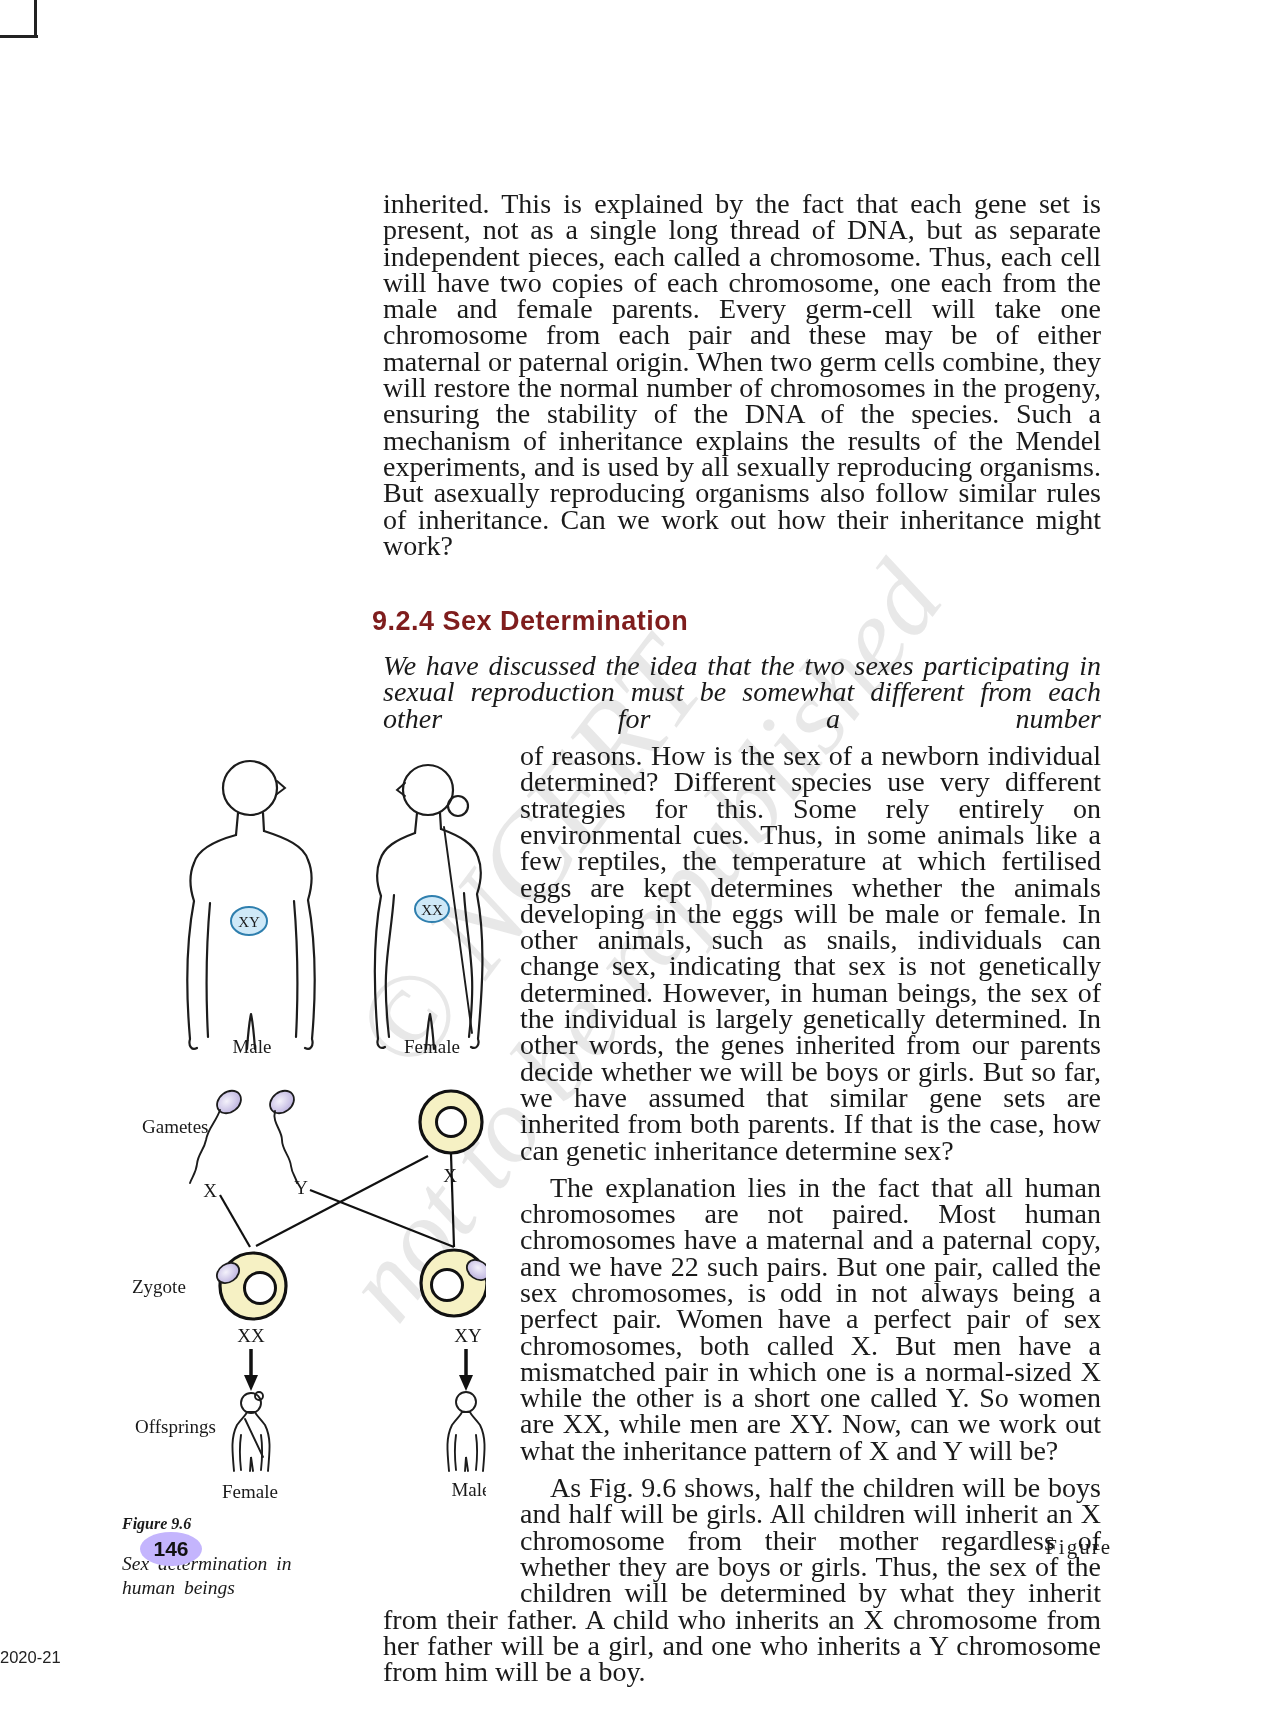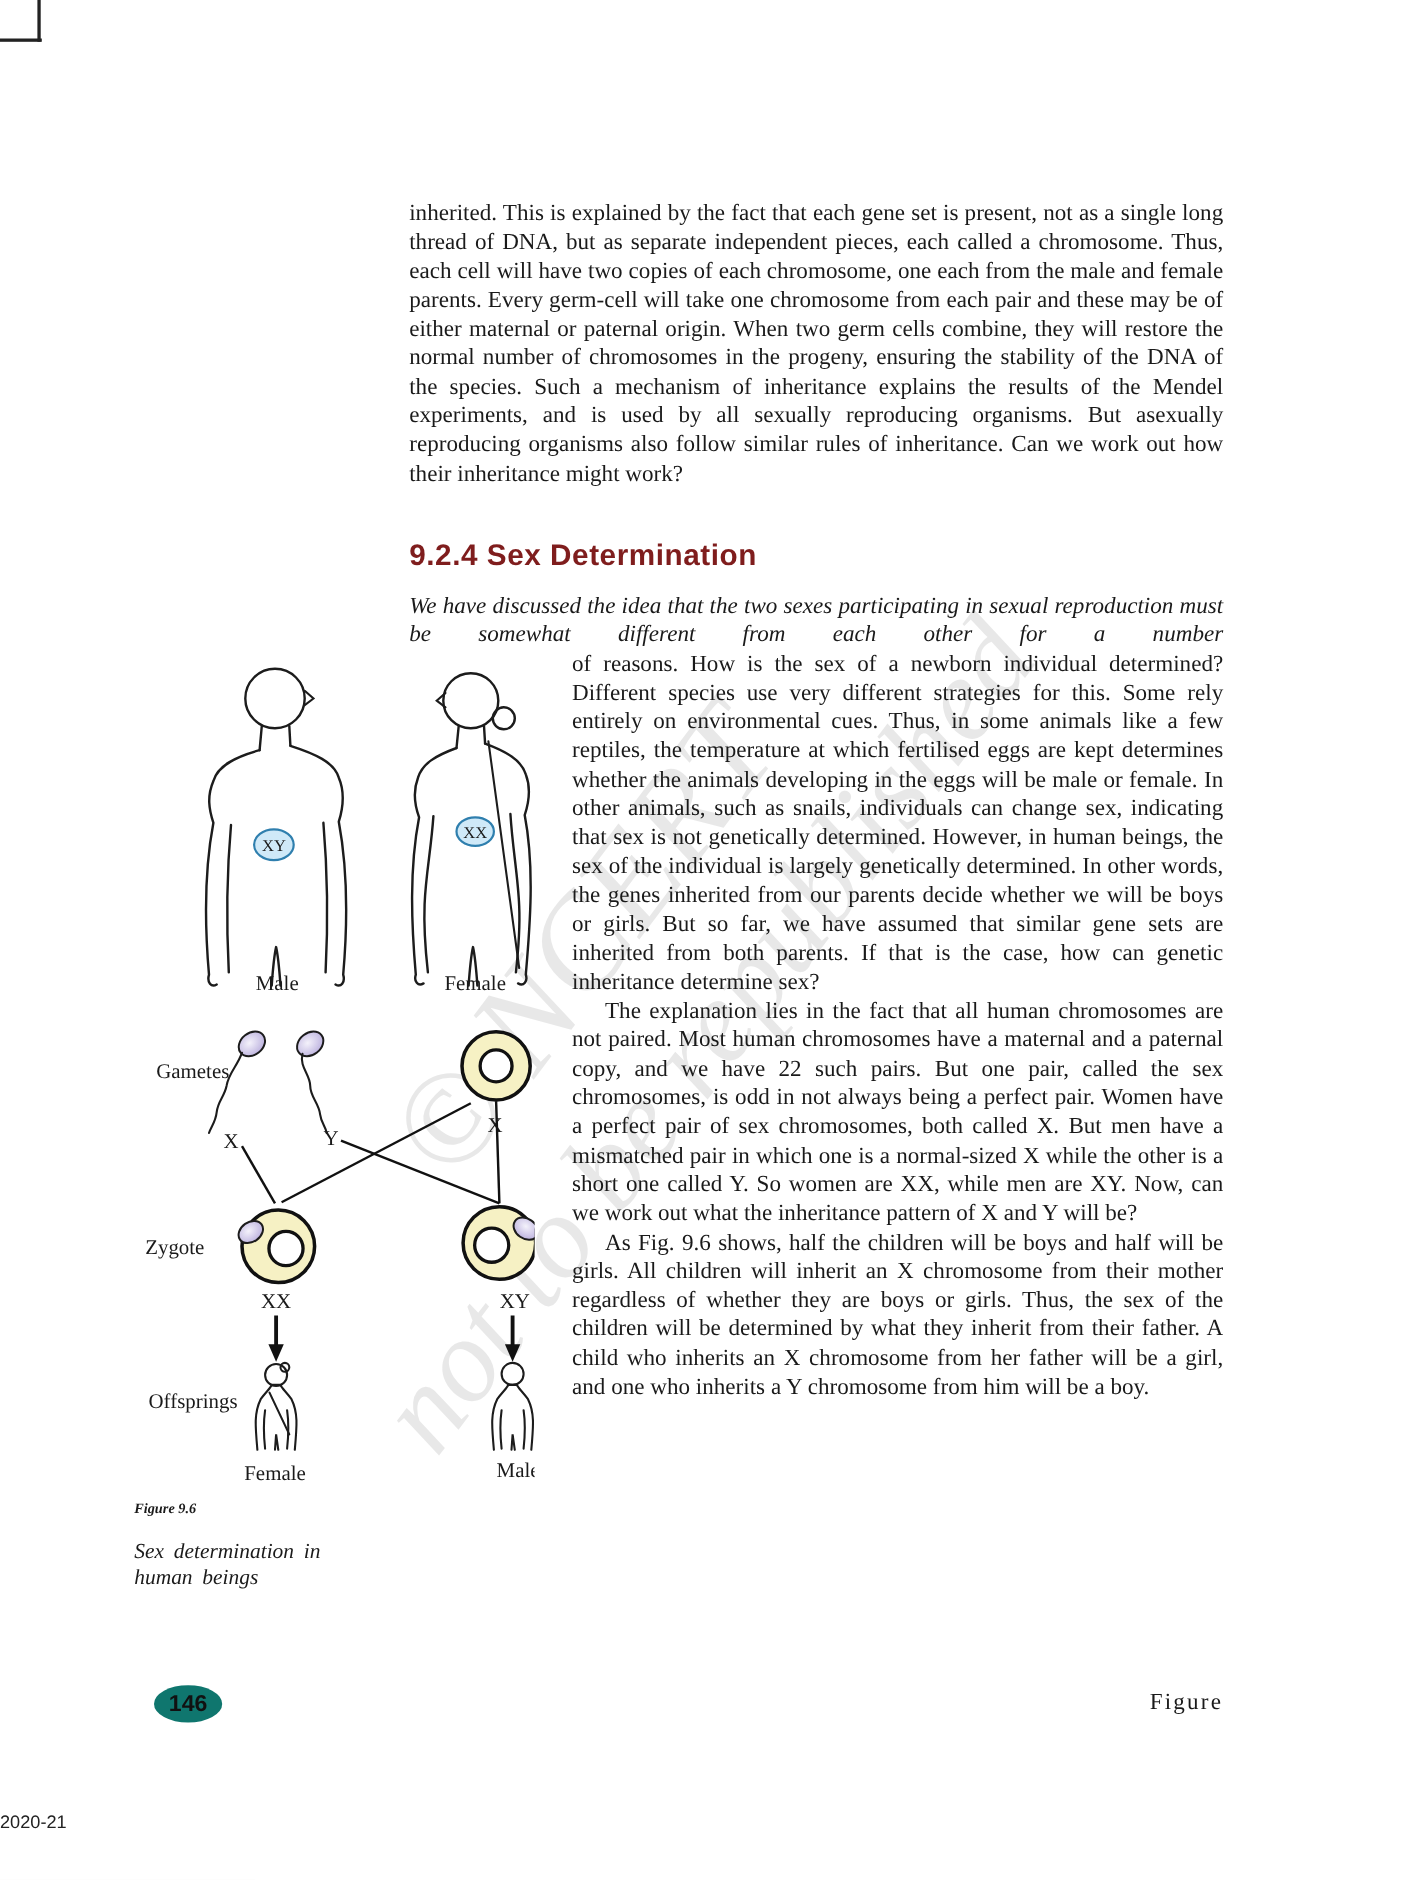--- a/index.html
+++ b/index.html
@@ -18,38 +18,38 @@
     transform:rotate(-53deg); text-align:center;
     font-family:"Liberation Serif", serif; font-style:italic;
     color:rgba(110,110,110,0.16); pointer-events:none; user-select:none;
   }
   .watermark .wm1{font-size:120px; line-height:1.1;}
   .watermark .wm2{font-size:108px; line-height:1.4; white-space:nowrap;}
 
   
   .content{position:absolute; left:372px; top:180px; width:740px; z-index:2;}
   p.body{
-    margin:0; font-size:21px; line-height:26.3px;
+    margin:11px; font-size:28px; line-height:26.3px;
     text-align:justify; text-justify:inter-word;
   }
   p.intro{text-align-last:justify;font-style:italic;}
   p.indent{text-indent:30px;font-family:Liberation Serif, serif;}
   h2.heading{
     margin:47px 0 17px 0;
     font-family:"Liberation Sans", sans-serif; font-weight:bold;
     font-size:27px; line-height:30px; color:#7f1d1d; letter-spacing:0.5px;
   }
 
   
   .figure-float{
     float:left; width:376px; margin:0 34px 0 -262px; position:relative; z-index:2;
   }
   .figure-float svg{display:block;}
   .fig-caption{margin:6px 0 0 12px; width:215px;}
-  .cap-title{font-size:13px; font-weight:bold; font-style:italic; line-height:24px;}
+  .cap-title{font-size:16px; font-weight:bold; font-style:italic; line-height:24px;}
   .cap-text{font-size:19.5px; font-style:italic; line-height:24px; word-spacing:4px; margin-top:16px;}
 
   
   .fig-label{font-family:"Liberation Serif", serif; font-size:19px; fill:#1a1a1a;}
   .fig-chrom{font-family:"Liberation Serif", serif; font-size:15px; fill:#1a1a1a;}
   .outline{fill:none; stroke:#1c1c1c; stroke-width:2.2; stroke-linecap:round; stroke-linejoin:round;}
   .thin{fill:none; stroke:#1c1c1c; stroke-width:1.9; stroke-linecap:round;}
 
   
   .page-badge{
@@ -209,17 +209,17 @@
         <div class="cap-title">Figure 9.6</div>
         <div class="cap-text">Sex determination in human beings</div>
       </div>
     </div>
 
     <p class="body">of reasons. How is the sex of a newborn individual determined? Different species use very different strategies for this. Some rely entirely on environmental cues. Thus, in some animals like a few reptiles, the temperature at which fertilised eggs are kept determines whether the animals developing in the eggs will be male or female. In other animals, such as snails, individuals can change sex, indicating that sex is not genetically determined. However, in human beings, the sex of the individual is largely genetically determined. In other words, the genes inherited from our parents decide whether we will be boys or girls. But so far, we have assumed that similar gene sets are inherited from both parents. If that is the case, how can genetic inheritance determine sex?</p>
     <p class="body indent">The explanation lies in the fact that all human chromosomes are not paired. Most human chromosomes have a maternal and a paternal copy, and we have 22 such pairs. But one pair, called the sex chromosomes, is odd in not always being a perfect pair. Women have a perfect pair of sex chromosomes, both called X. But men have a mismatched pair in which one is a normal-sized X while the other is a short one called Y. So women are XX, while men are XY. Now, can we work out what the inheritance pattern of X and Y will be?</p>
     <p class="body indent">As Fig. 9.6 shows, half the children will be boys and half will be girls. All children will inherit an X chromosome from their mother regardless of whether they are boys or girls. Thus, the sex of the children will be determined by what they inherit from their father. A child who inherits an X chromosome from her father will be a girl, and one who inherits a Y chromosome from him will be a boy.</p>
   </div>
 
-  <div class="page-badge" style="background: #0f766e;">146</div>
+  <div class="page-badge" style="background: #c4b5fd;">146</div>
   <div class="subject">Figure</div>
   <div class="year">2020-21</div>
 
 </div>
 
 </body></html>

